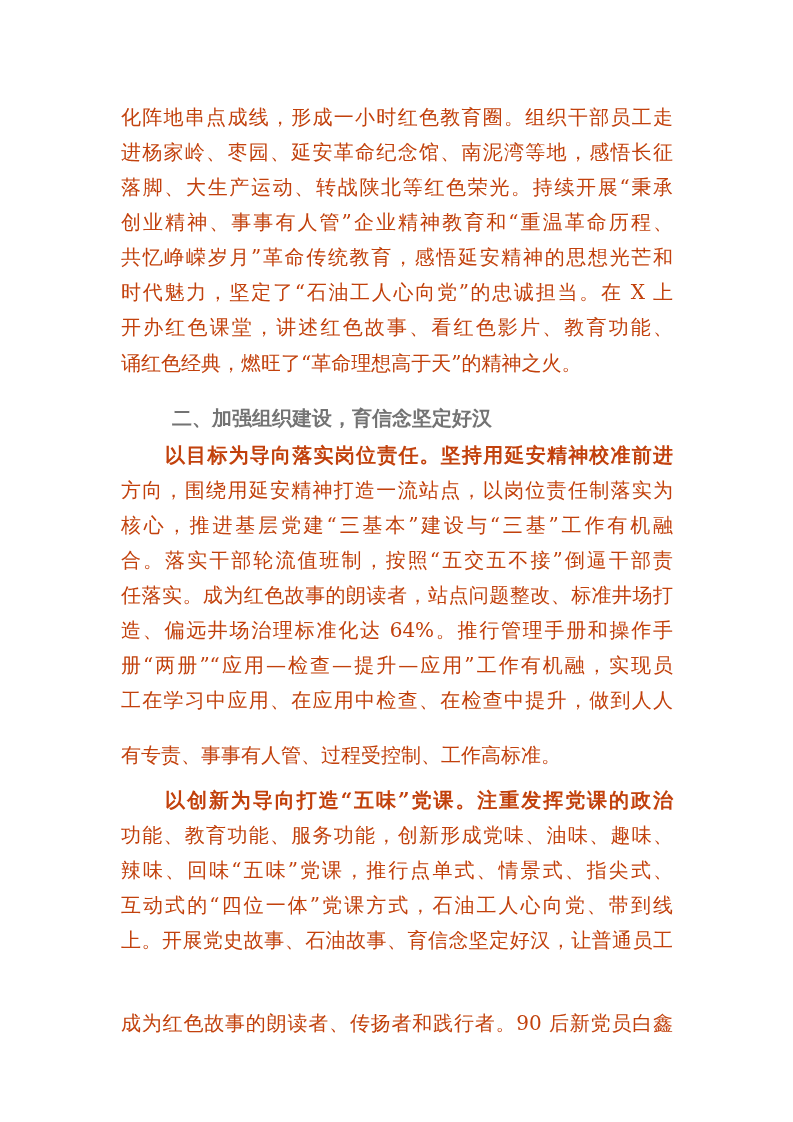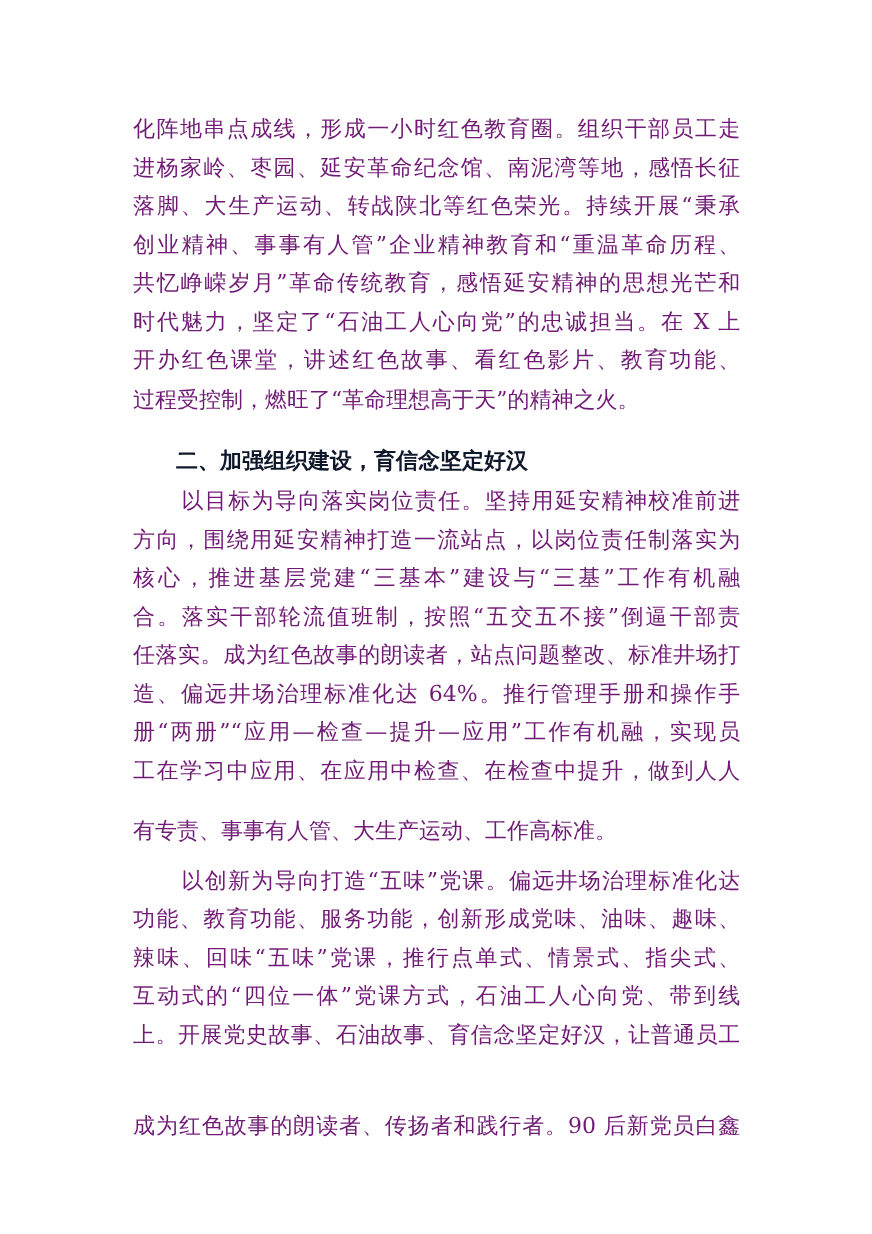--- a/index.html
+++ b/index.html
@@ -6,72 +6,72 @@
   body { width: 793px; height: 1122px; position: relative; overflow: hidden; }
   .page { position: absolute; left: 0; top: 0; width: 793px; height: 1122px; background: #fff; }
   .line {
     position: absolute;
     left: 121px;
     width: 552px;
     height: 30px;
     line-height: 30px;
     font-family: "DejaVu Serif", "Liberation Serif", serif;
     font-size: 20px;
-    color: #701a75;
+    color: #c2410c;
     white-space: nowrap;
     text-align: justify;
     text-align-last: justify;
     letter-spacing: 0;
   }
   .line.last { text-align-last: left; }
-  .line.indent { left: 165px; width: 508px; }
+  .line.indent { left: 165px; width: 508px; font-weight: bold; }
   .heading {
     position: absolute;
-    left: 160px;
+    left: 172px;
     height: 32px;
     line-height: 32px;
     font-family: "DejaVu Sans", "Liberation Sans", sans-serif;
     font-weight: bold;
     font-size: 20px;
-    color: #0f172a;
+    color: #737373;
     white-space: nowrap;
   }
 </style>
 </head>
 <body>
 
 <div class="page">
 
   <div>
     <div class="line" style="top:102px">化阵地串点成线，形成一小时红色教育圈。组织干部员工走</div>
     <div class="line" style="top:137px">进杨家岭、枣园、延安革命纪念馆、南泥湾等地，感悟长征</div>
     <div class="line" style="top:172px">落脚、大生产运动、转战陕北等红色荣光。持续开展“秉承</div>
     <div class="line" style="top:207px">创业精神、事事有人管”企业精神教育和“重温革命历程、</div>
     <div class="line" style="top:242px">共忆峥嵘岁月”革命传统教育，感悟延安精神的思想光芒和</div>
     <div class="line" style="top:277px">时代魅力，坚定了“石油工人心向党”的忠诚担当。在 X 上</div>
     <div class="line" style="top:312px">开办红色课堂，讲述红色故事、看红色影片、教育功能、</div>
-    <div class="line last" style="top:348px">过程受控制，燃旺了“革命理想高于天”的精神之火。</div>
+    <div class="line last" style="top:348px">诵红色经典，燃旺了“革命理想高于天”的精神之火。</div>
   </div>
 
   <div class="heading" style="top:402px">二、加强组织建设，育信念坚定好汉</div>
 
   <div>
     <div class="line indent" style="top:440px">以目标为导向落实岗位责任。坚持用延安精神校准前进</div>
     <div class="line" style="top:475px">方向，围绕用延安精神打造一流站点，以岗位责任制落实为</div>
     <div class="line" style="top:510px">核心，推进基层党建“三基本”建设与“三基”工作有机融</div>
     <div class="line" style="top:545px">合。落实干部轮流值班制，按照“五交五不接”倒逼干部责</div>
     <div class="line" style="top:580px">任落实。成为红色故事的朗读者，站点问题整改、标准井场打</div>
     <div class="line" style="top:615px">造、偏远井场治理标准化达 64%。推行管理手册和操作手</div>
     <div class="line" style="top:650px">册“两册”“应用—检查—提升—应用”工作有机融，实现员</div>
     <div class="line" style="top:685px">工在学习中应用、在应用中检查、在检查中提升，做到人人</div>
-    <div class="line last" style="top:740px">有专责、事事有人管、大生产运动、工作高标准。</div>
+    <div class="line last" style="top:740px">有专责、事事有人管、过程受控制、工作高标准。</div>
   </div>
 
   <div>
-    <div class="line indent" style="top:785px">以创新为导向打造“五味”党课。偏远井场治理标准化达</div>
+    <div class="line indent" style="top:785px">以创新为导向打造“五味”党课。注重发挥党课的政治</div>
     <div class="line" style="top:820px">功能、教育功能、服务功能，创新形成党味、油味、趣味、</div>
     <div class="line" style="top:855px">辣味、回味“五味”党课，推行点单式、情景式、指尖式、</div>
     <div class="line" style="top:890px">互动式的“四位一体”党课方式，石油工人心向党、带到线</div>
     <div class="line" style="top:925px">上。开展党史故事、石油故事、育信念坚定好汉，让普通员工</div>
     <div class="line" style="top:1008px">成为红色故事的朗读者、传扬者和践行者。90 后新党员白鑫</div>
   </div>
 
 </div>
 
 </body></html>

